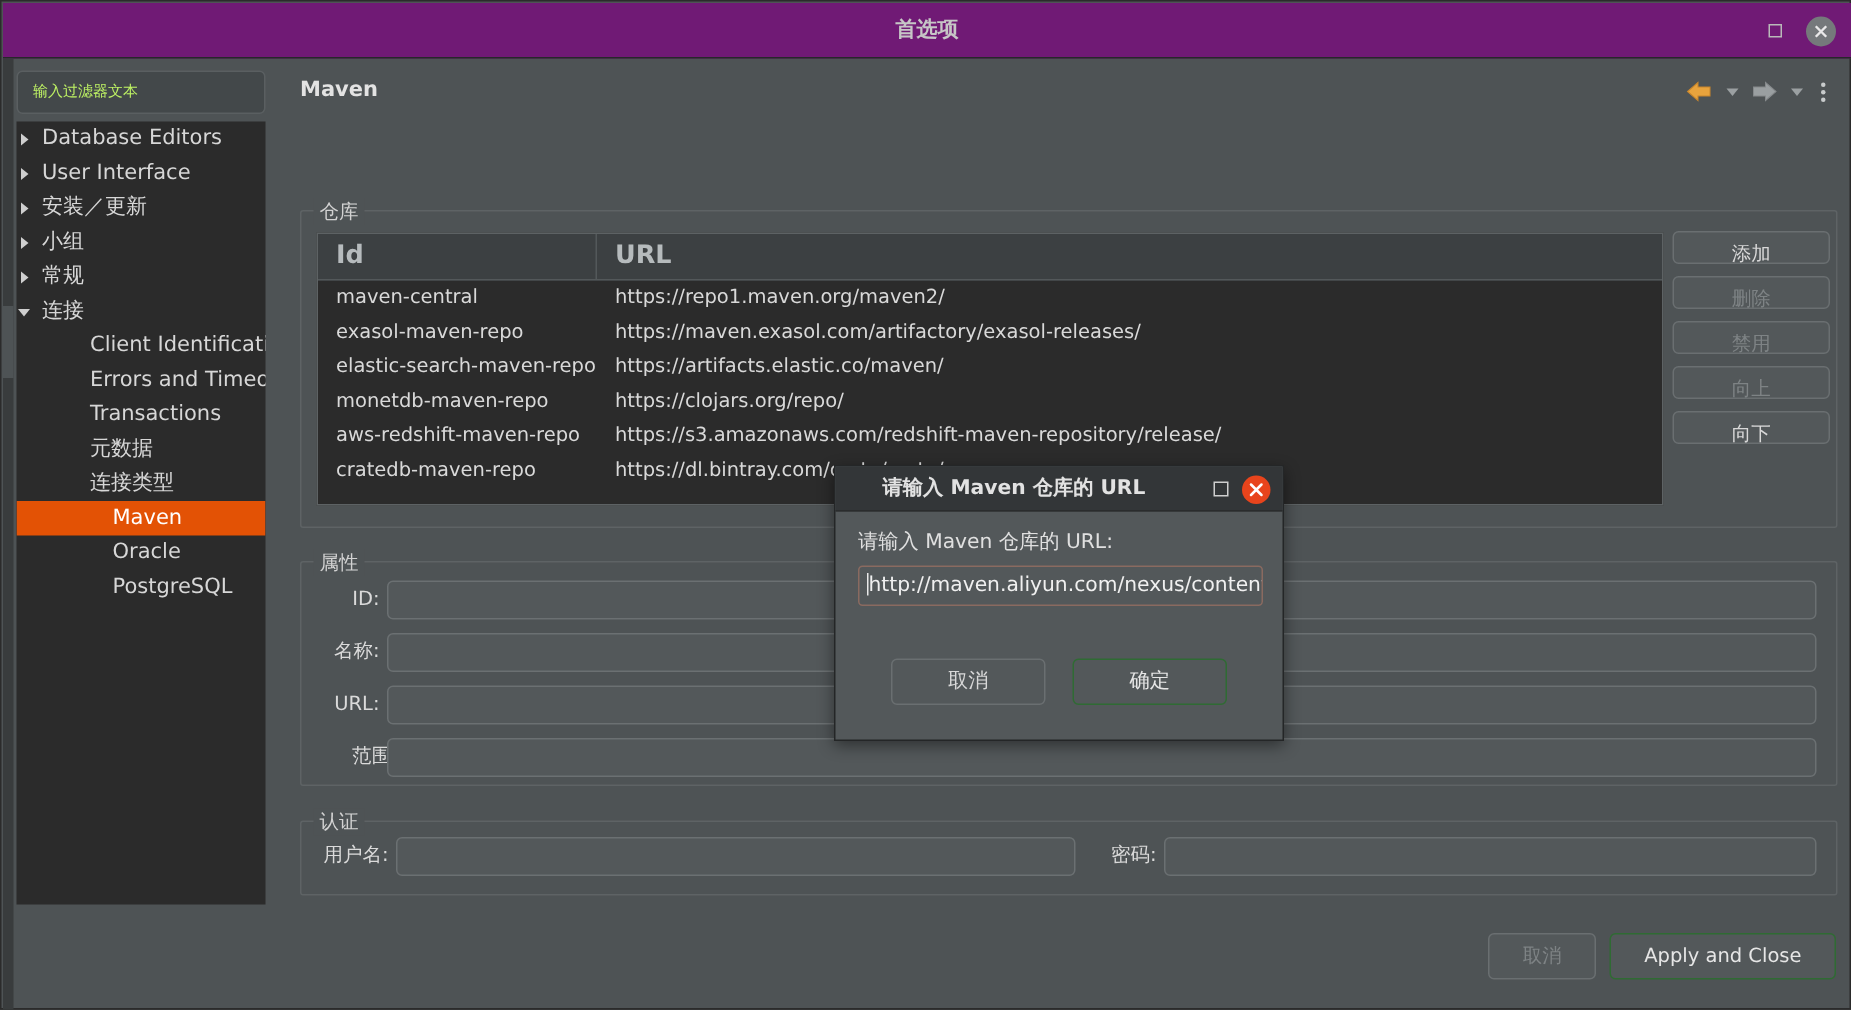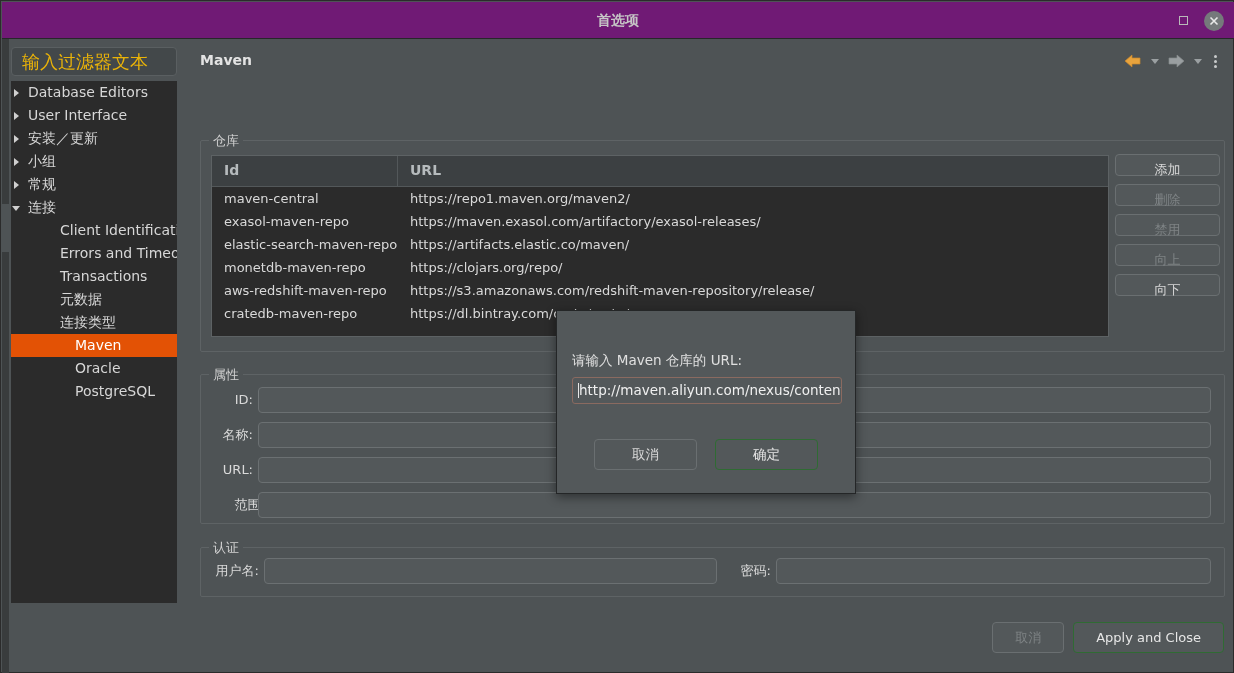--- a/index.html
+++ b/index.html
@@ -89,22 +89,22 @@
   .filter-box {
     position: absolute;
     left: 10px; top: 46px;
     width: 166px; height: 29px;
     background: #43484a;
     border: 1px solid #5a5f61;
     border-radius: 4px;
     box-sizing: border-box;
     padding: 0 10px;
     line-height: 27px;
-    color: #eab308;
-    font-size: 18px;
+    color: #bef264;
+    font-size: 10px;
   }
   .tree {
     position: absolute;
     left: 10px; top: 80px;
     width: 166px; height: 522px;
     background: #2b2b2b;
     overflow: hidden;
   }
   .tree-item {
     position: relative;
@@ -224,21 +224,21 @@
     box-sizing: border-box;
     overflow: hidden;
   }
   .thead {
     display: flex;
     height: 30px;
     background: #3c4042;
     border-bottom: 1px solid #53585a;
   }
   .th {
-    font-size: 14px;
+    font-size: 17px;
     font-weight: bold;
     color: #b6bbbd;
     line-height: 29px;
     padding-left: 12px;
     box-sizing: border-box;
   }
   .th.c1 { width: 186px; border-right: 1px solid #53585a; }
   .th.c2 { flex: 1; }
   .trow { display: flex; height: 23px; }
   .td {
@@ -585,20 +585,29 @@
 
 
     <div class="final-btns">
       <div class="btn disabled">取消</div>
       <div class="btn default-btn">Apply and Close</div>
     </div>
 
   </div>
 
   <div class="dialog">
+    <div class="dlg-title">
+      <div class="dlg-title-text">请输入 Maven 仓库的 URL</div>
+      <div class="dlg-max"></div>
+      <div class="dlg-close">
+        <svg width="19" height="19" viewBox="0 0 19 19">
+          <path d="M6 6 L13 13 M13 6 L6 13" stroke="#ffffff" stroke-width="1.7" fill="none" stroke-linecap="round"></path>
+        </svg>
+      </div>
+    </div>
 
     <div class="dlg-prompt">请输入 Maven 仓库的 URL:</div>
 
     <div class="dlg-input"><span class="caret"></span><span>http://maven.aliyun.com/nexus/content</span></div>
 
     <div class="dlg-btns">
       <div class="btn">取消</div>
       <div class="btn default-btn">确定</div>
     </div>
   </div>

